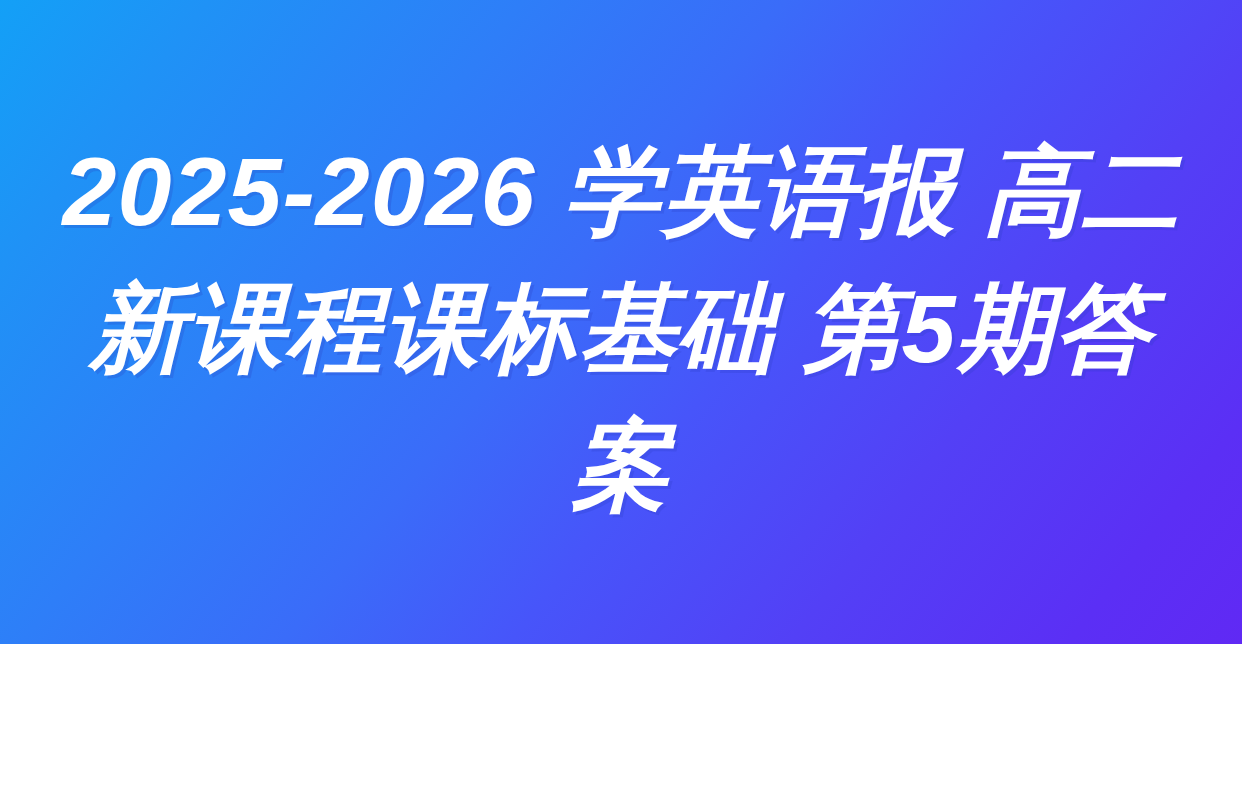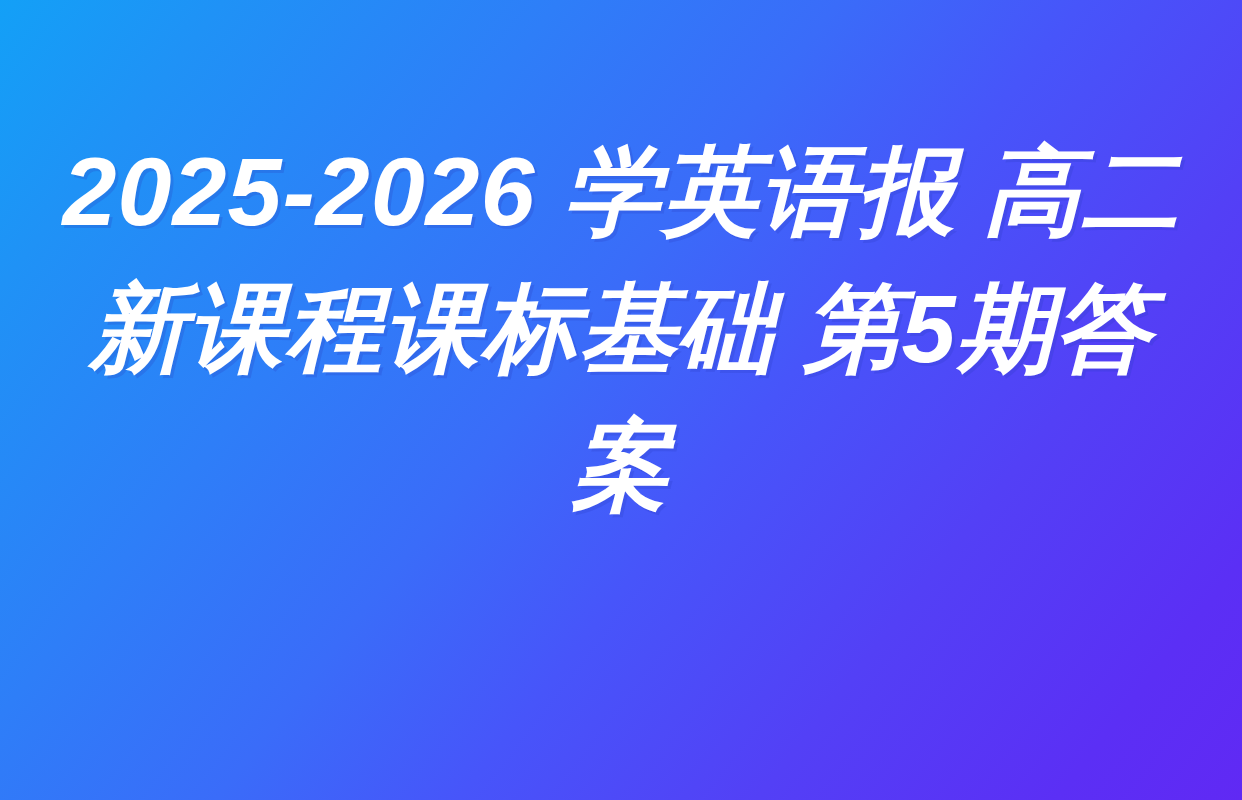--- a/index.html
+++ b/index.html
@@ -9,21 +9,21 @@
   body {
     width: 1242px;
     height: 800px;
     overflow: hidden;
     font-family: "Liberation Sans", sans-serif;
   }
 
   .poster {
     position: relative;
     width: 1242px;
-    height: 800px;
+    height: 644px;
     background: linear-gradient(128deg,
         #13a0f7 0%,
         #1f92f6 12%,
         #2e7ef8 30%,
         #3a6cf9 45%,
         #4755fa 58%,
         #5340f6 74%,
         #5b2ff5 90%,
         #6029f4 100%);
     overflow: hidden;

